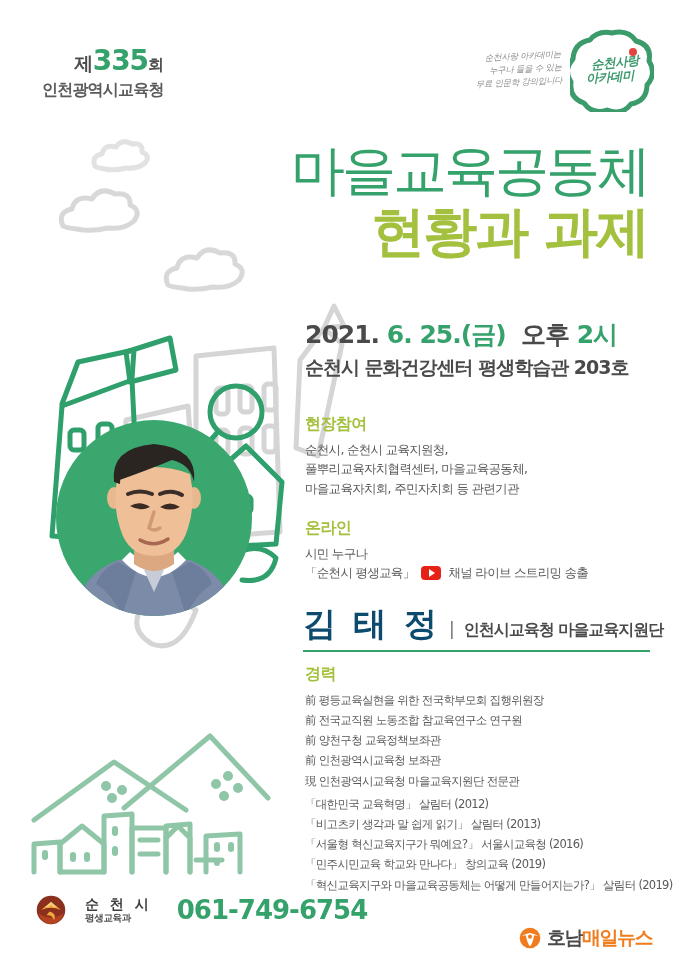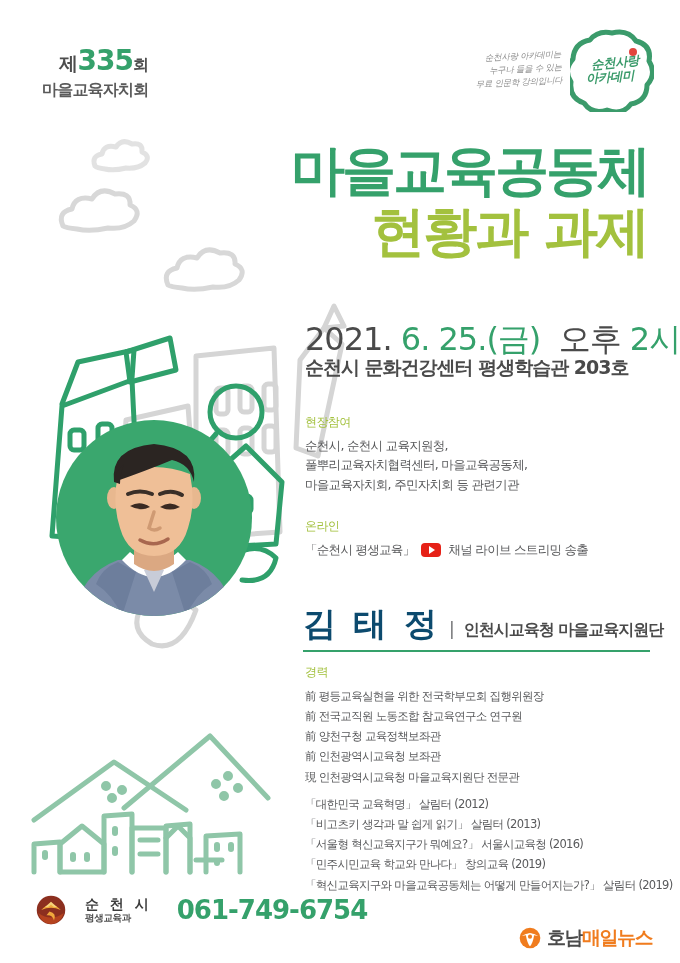--- a/index.html
+++ b/index.html
@@ -57,45 +57,45 @@
   }
   .brand-stamp-text .l1 { transform: rotate(-6deg) translateX(3px); }
   .brand-stamp-text .l2 { transform: rotate(-4deg) translateX(-2px); }
 
   
   .title-block {
     position: absolute; right: 32px; top: 142px;
     text-align: right;
   }
   .title-1 {
-    font-size: 54px; font-weight: 700; color: #35a16b;
+    font-size: 54px; font-weight: 400; color: #35a16b;
     letter-spacing: -3px; line-height: 1.06; white-space: nowrap;
   }
   .title-2 {
     font-size: 54px; font-weight: 800; color: #a3c13e;
     letter-spacing: -2px; line-height: 1.06; white-space: nowrap;
     margin-top: 4px;
   }
 
   
   .datetime {
     position: absolute; left: 305px; top: 318px;
-    font-size: 32px; font-weight: 400; color: #4a4a4a;
+    font-size: 25px; font-weight: 700; color: #4a4a4a;
     letter-spacing: -1px; white-space: nowrap;
   }
   .datetime .g { color: #35a16b; }
   .venue {
     position: absolute; left: 305px; top: 355px;
     font-size: 19px; font-weight: 700; color: #4a4a4a;
     letter-spacing: -1px; white-space: nowrap;
   }
 
   
   .sec-head {
-    font-size: 12px; font-weight: 400; color: #a3c13e;
+    font-size: 16px; font-weight: 700; color: #a3c13e;
     letter-spacing: -0.6px; margin-bottom: 5px; white-space: nowrap;
   }
   .sec-line {
     font-size: 12.5px; color: #58595b; line-height: 1.55;
     letter-spacing: -0.7px; white-space: nowrap;
   }
   .onsite { position: absolute; left: 305px; top: 414px; }
   .online { position: absolute; left: 305px; top: 518px; }
   .online-stream { display: flex; align-items: center; gap: 7px; }
   .yt-icon {
@@ -254,21 +254,21 @@
       <rect x="214" y="842" width="6" height="10" rx="3" fill="#8fc6a8" stroke="none"></rect>
       <rect x="228" y="842" width="6" height="10" rx="3" fill="#8fc6a8" stroke="none"></rect>
       <rect x="214" y="858" width="6" height="8" rx="3" fill="#8fc6a8" stroke="none"></rect>
     </g>
   </svg>
 
   <div class="header-left">
     <div class="ep-line">
       <span>제</span><span class="ep-num">335</span><span class="ep-suffix">회</span>
     </div>
-    <div class="academy-name">마을교육자치회</div>
+    <div class="academy-name">인천광역시교육청</div>
   </div>
 
   <div class="header-right">
     <div class="tagline">
       <div>순천사랑 아카데미는</div>
       <div>누구나 들을 수 있는</div>
       <div>무료 인문학 강의입니다</div>
     </div>
     <div class="brand-stamp">
       <svg width="84" height="84" viewBox="0 0 84 84">
@@ -298,20 +298,21 @@
 
   <div class="onsite">
     <div class="sec-head">현장참여</div>
     <div class="sec-line">순천시, 순천시 교육지원청,</div>
     <div class="sec-line">풀뿌리교육자치협력센터, 마을교육공동체,</div>
     <div class="sec-line">마을교육자치회, 주민자치회 등 관련기관</div>
   </div>
 
   <div class="online">
     <div class="sec-head">온라인</div>
+    <div class="sec-line">시민 누구나</div>
     <div class="sec-line online-stream">
       <span>「순천시 평생교육」</span>
       <span class="yt-icon">
           <span class="tri"></span>
         </span>
       <span>채널 라이브 스트리밍 송출</span>
     </div>
   </div>
 
   <div class="speaker">

